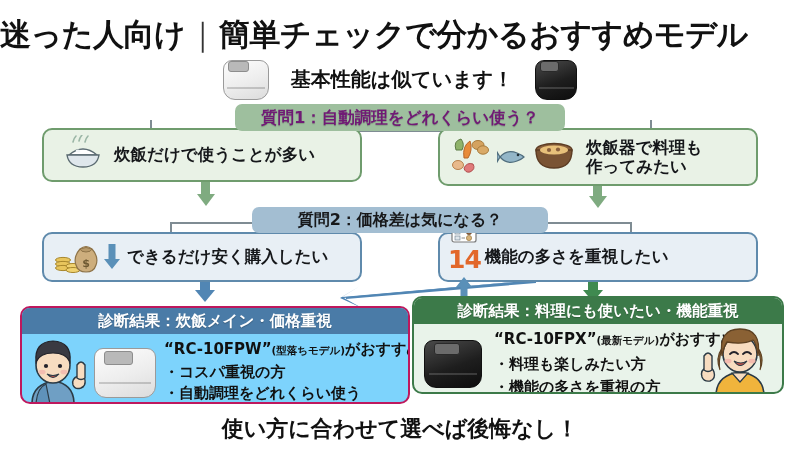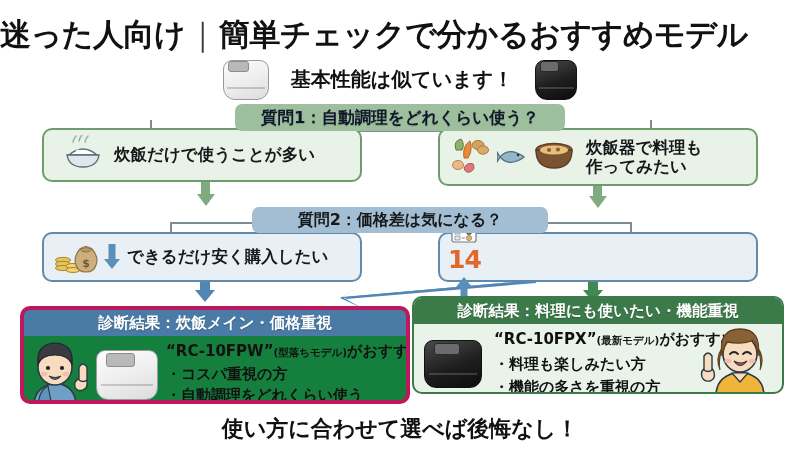--- a/index.html
+++ b/index.html
@@ -105,21 +105,21 @@
     border-radius: 7px;
     display: flex;
     align-items: center;
     justify-content: center;
     font-weight: 700;
     white-space: nowrap;
     z-index: 6;
   }
   .qhead.q1 {
     background: #9ebf9e;
-    color: #0f172a;
+    color: #701a75;
     text-shadow: 0 1px 1px rgba(0,0,0,0.18);
   }
   .qhead.q2 {
     background: #a3bed2;
     color: #17181a;
   }
 
   .optbox {
     position: absolute;
     border-radius: 10px;
@@ -177,21 +177,21 @@
     font-size: 15.5px;
     font-weight: 700;
     color: #ffffff;
     white-space: nowrap;
     text-shadow: 0 1px 1px rgba(0,0,0,0.25);
   }
   .card .card-body {
     position: relative;
     height: calc(100% - 26px);
   }
-  .card.left { border: 4px solid #be185d; background: #15803d; }
+  .card.left { border: 2px solid #be185d; background: #7dd3fc; }
   .card.left .card-head { background: #4a7ba7; }
   .card.right { border: 2px solid #3c7a49; background: #e9f3ea; }
   .card.right .card-head { background: #3c7a49; }
 
   .card-text { position: absolute; }
   .model-line {
     font-size: 15px;
     font-weight: 700;
     color: #111;
     white-space: nowrap;
@@ -364,20 +364,21 @@
         <circle cx="19" cy="8" r="2.6" fill="#dbe6ef" stroke="#7f95a8" stroke-width="0.7"></circle>
         <circle cx="19" cy="15" r="2.6" fill="#e8a84f" stroke="#a87a32" stroke-width="0.7"></circle>
         <circle cx="19" cy="22" r="2.6" fill="#8a5f3c" stroke="#6a4526" stroke-width="0.7"></circle>
         <circle cx="19" cy="28" r="2.6" fill="#d8b37a" stroke="#9b7b45" stroke-width="0.7"></circle>
       </svg>
       <span class="num14">14</span>
       <svg class="ico" width="18" height="30" viewBox="0 0 18 30" aria-hidden="true">
         <path d="M9 2 l8 10 h-4.5 v15 h-7 v-15 h-4.5 z" fill="#5a90b8"></path>
       </svg>
     </div>
+    <div class="opt-label">機能の多さを重視したい</div>
   </div>
 
   <div class="shaft" style="left:200px; top:282px; width:10px; height:10px; background:#5186b4;"></div>
   <div class="arrow-down" style="left:195px; top:290px; border-top:12px solid #5186b4; border-left-width:10px; border-right-width:10px;"></div>
 
   <svg class="conn" style="left:300px; top:278px; width:240px; height:34px; z-index:3;" width="240" height="34" viewBox="0 0 240 34">
     <path d="M236 2 L42 19 L60 8 L40 20 L62 30 L44 20 Z" fill="#5186b4"></path>
     <path d="M236 2 L46 19 L46 21 L236 5 Z" fill="#5186b4"></path>
   </svg>
 

